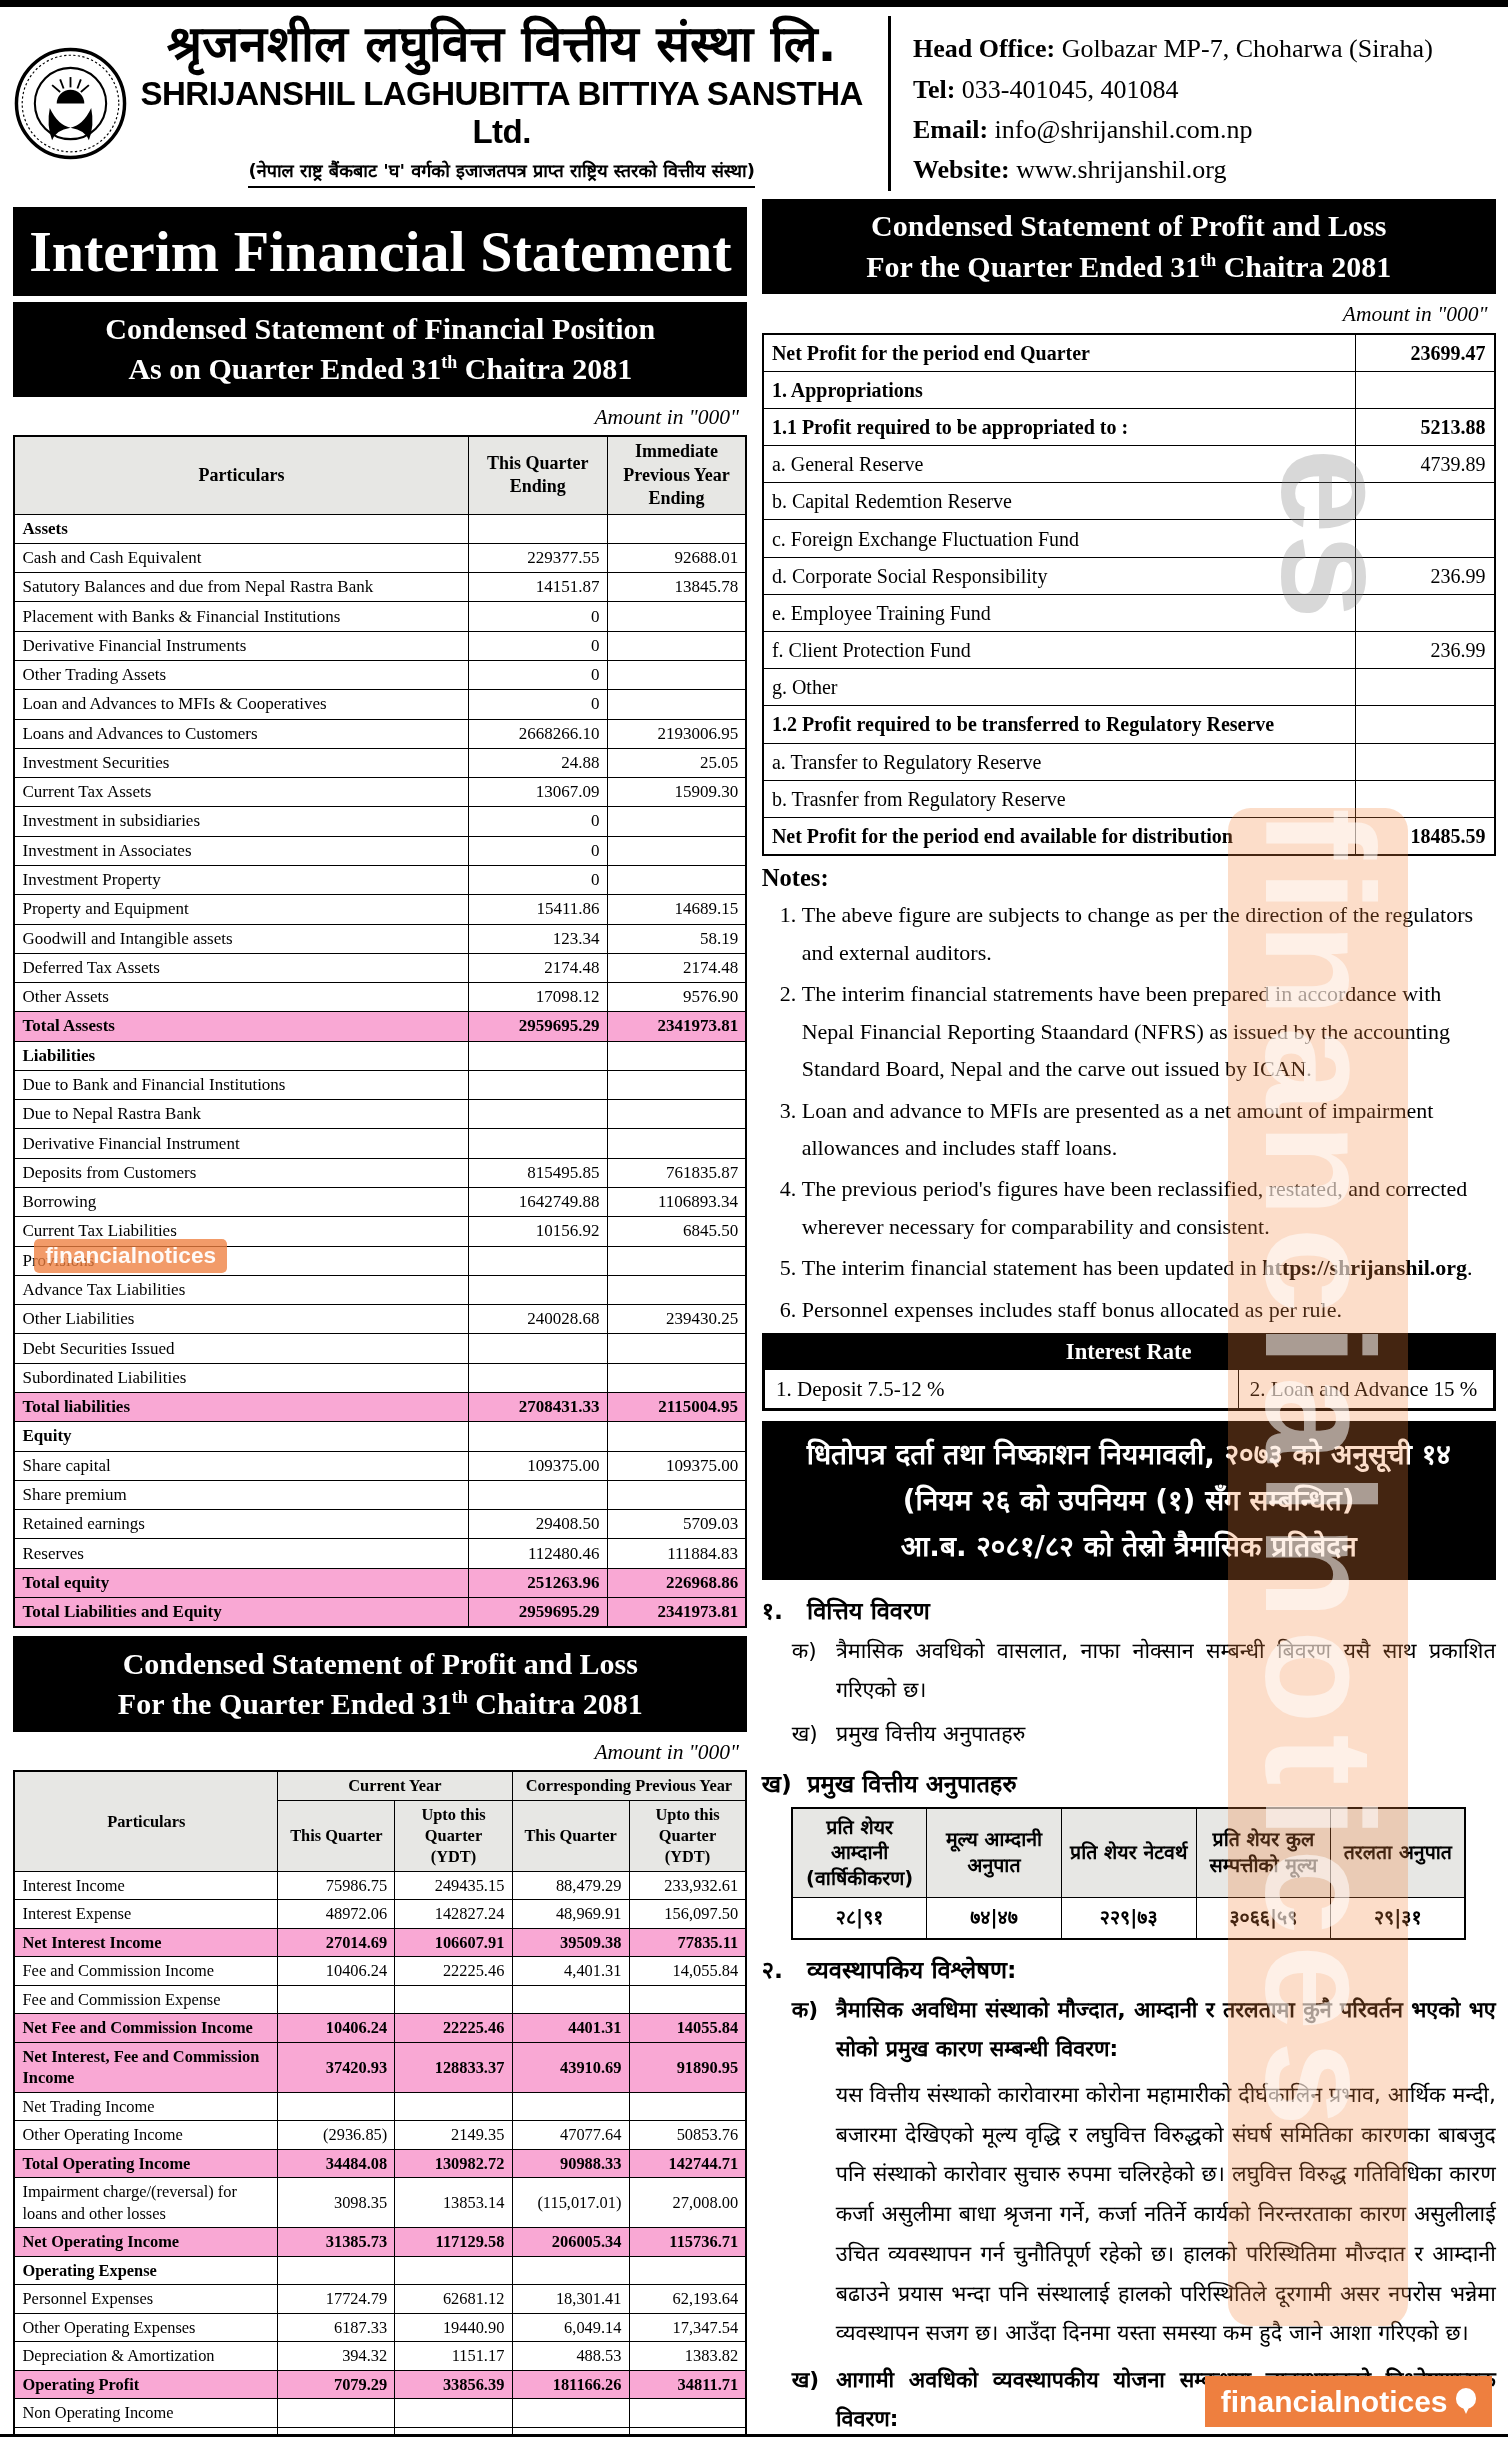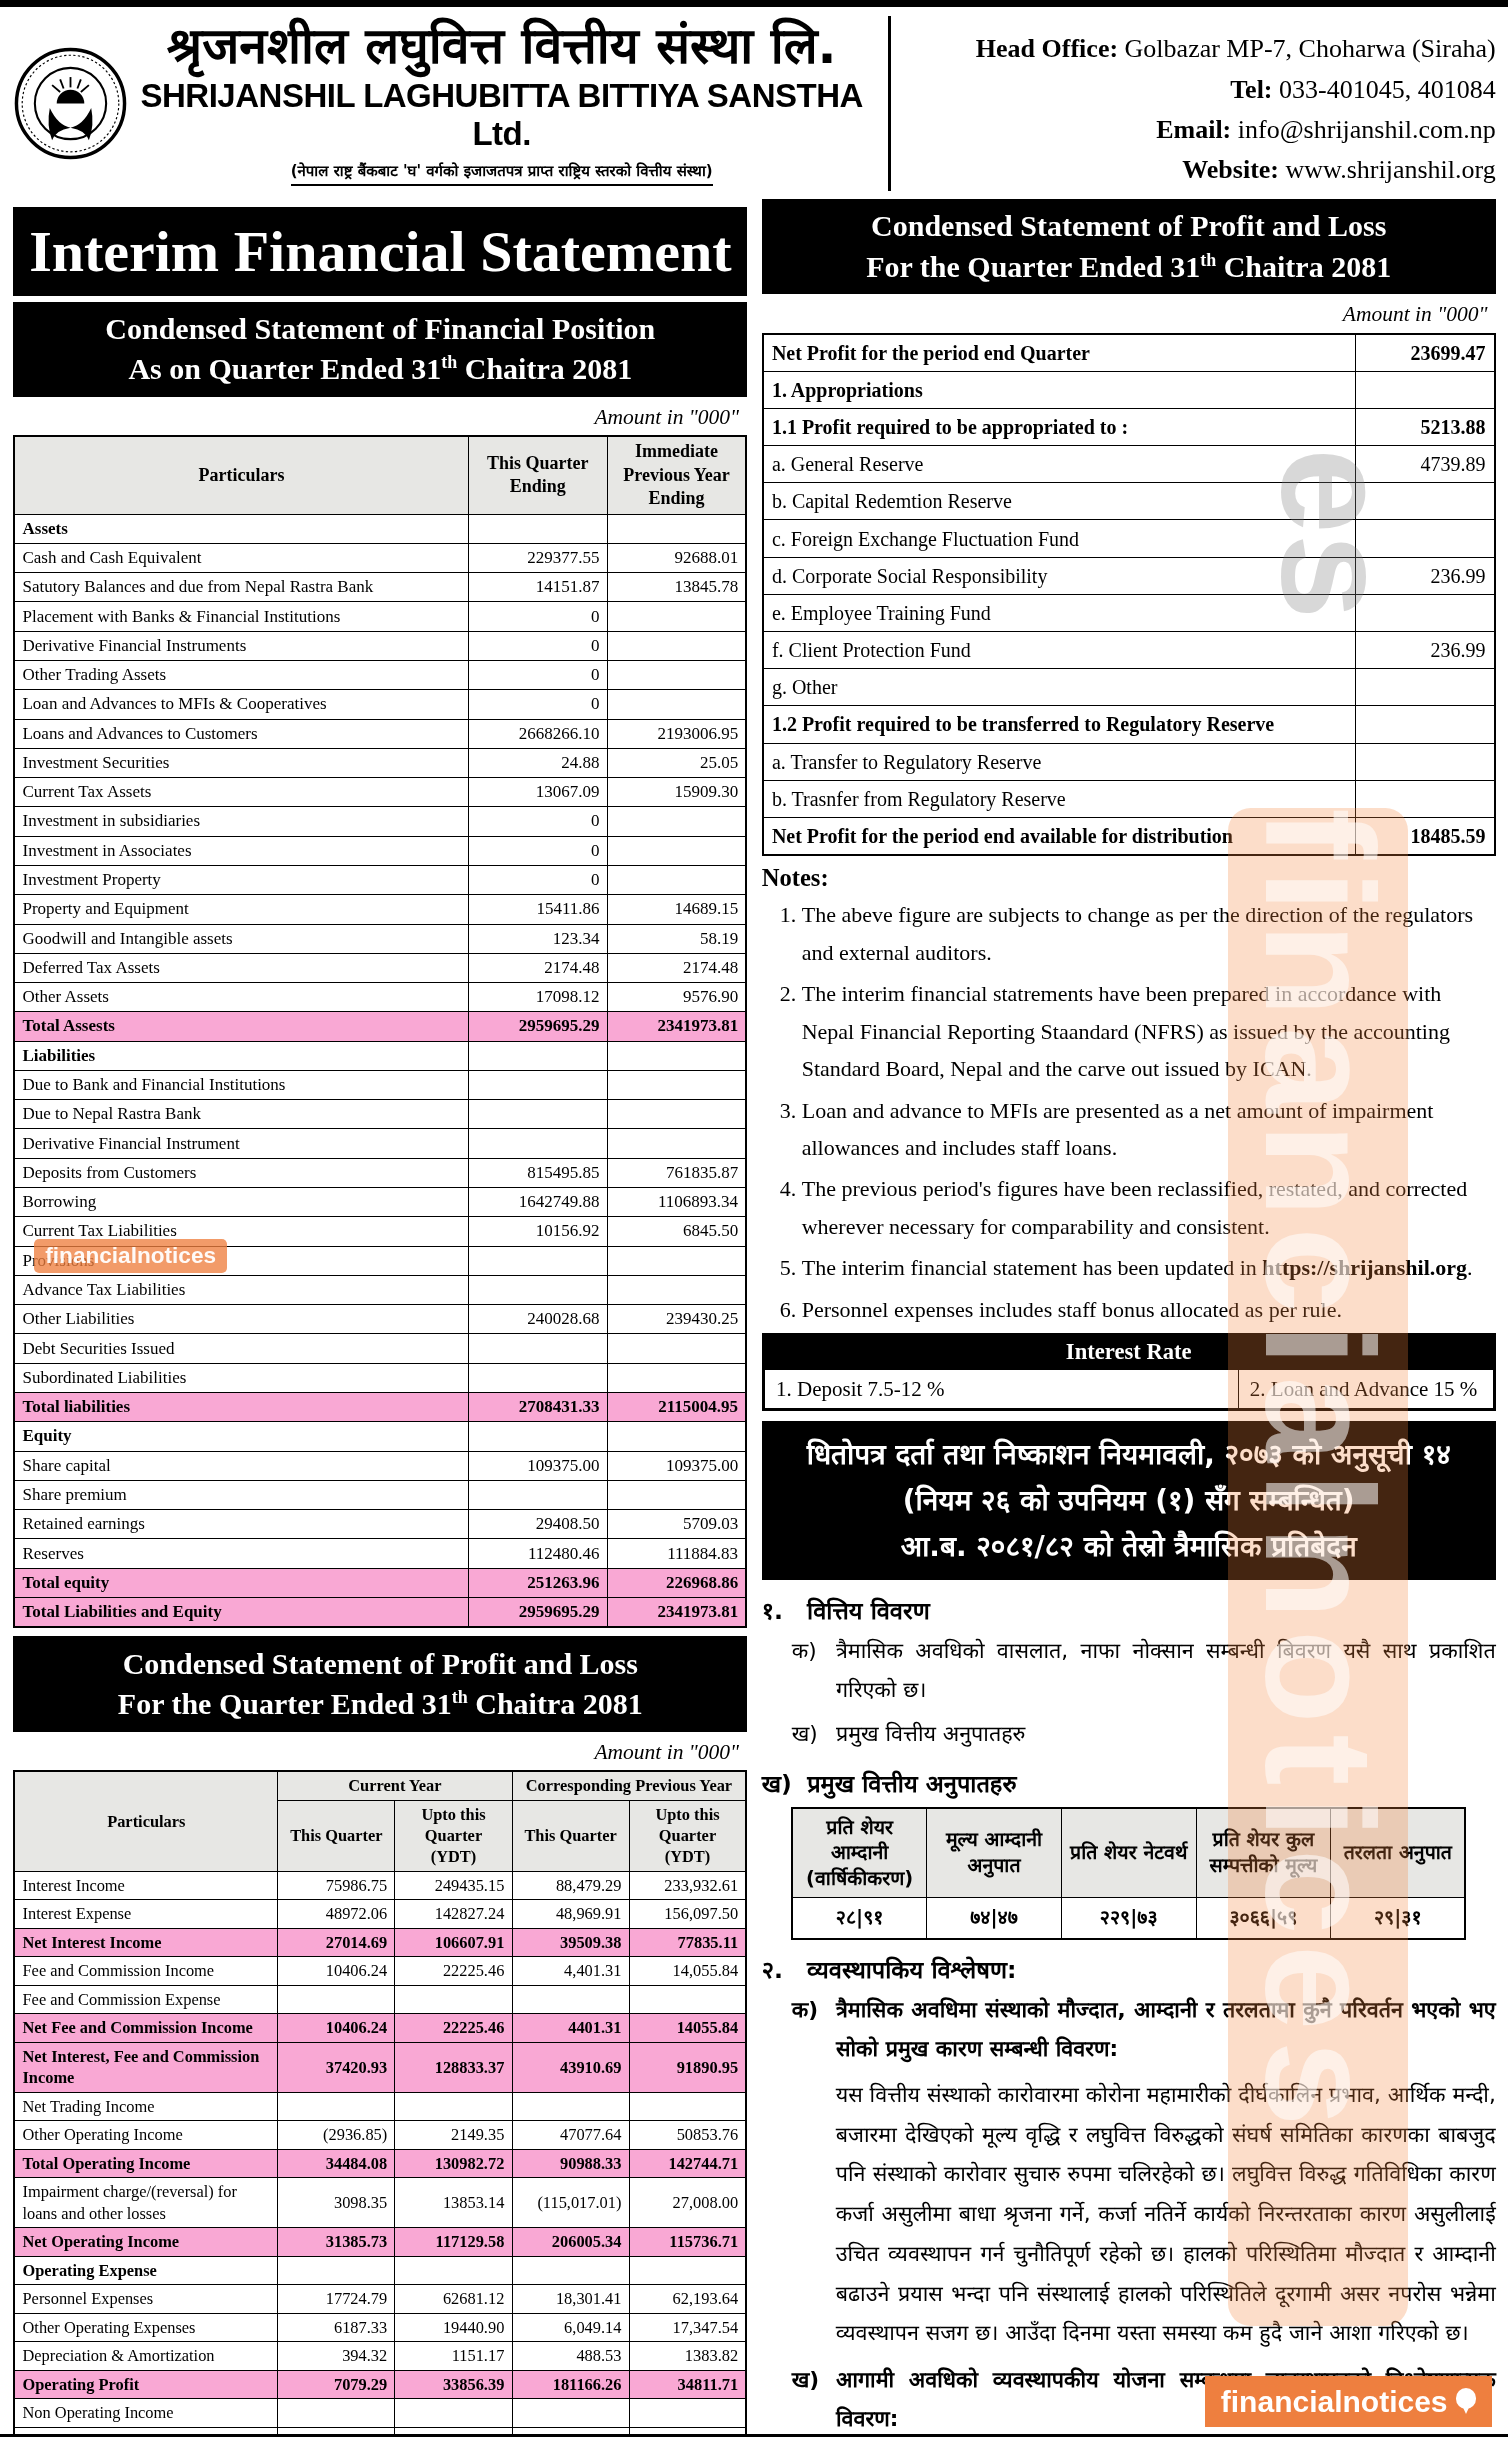--- a/index.html
+++ b/index.html
@@ -16,22 +16,22 @@
     padding: 4.1px 13.3px 5.1px;
     overflow: hidden;
   }
   
   .header { display: flex; align-items: stretch; padding: 5.1px 0 8.2px; }
   .header-left { flex: 0 0 58%; display: flex; align-items: center; justify-content: center; gap: 2px; }
   .logo svg { width: 115px; height: 115px; display: block; }
   .title-block { text-align: center; }
   .np-title { font-size: 50px; font-weight: bold; font-family: "DejaVu Sans","Liberation Sans",sans-serif; line-height: 1.05; }
   .en-title { font-size: 33px; font-weight: bold; font-family: "Liberation Sans","DejaVu Sans",sans-serif; letter-spacing: -0.5px; margin-top: 4.1px; }
-  .np-sub  { font-size: 15px; font-weight: bold; font-family: "DejaVu Sans",sans-serif; display: inline-block; margin-top: 7.2px; border-bottom: 2.1px solid #000; padding-bottom: 4.1px; }
-  .header-right { flex: 1; border-left: 3.1px solid #000; margin-left: 15.4px; padding: 13.3px 0 0 21.5px; font-size: 26px; line-height: 1.55; text-align: right; }
+  .np-sub  { font-size: 18px; font-weight: bold; font-family: "DejaVu Sans",sans-serif; display: inline-block; margin-top: 7.2px; border-bottom: 2.1px solid #000; padding-bottom: 4.1px; }
+  .header-right { flex: 1; border-left: 3.1px solid #000; margin-left: 15.4px; padding: 13.3px 0 0 21.5px; font-size: 26px; line-height: 1.55; }
   
   .cols { display: flex; gap: 14.4px; align-items: flex-start; }
   .col { flex: 1 1 0; min-width: 0; position: relative; }
   
   .banner { background: #000; color: #fff; text-align: center; font-weight: bold; padding: 7.2px 5.1px; margin-bottom: 5.1px; }
   .banner.big { font-size: 58px; padding: 11.3px 5.1px; margin-top: 8px; }
   .banner .l1 { font-size: 30px; line-height: 1.35; }
   .banner .l2 { font-size: 30px; line-height: 1.35; }
   .banner.np-banner { font-family: "DejaVu Sans",sans-serif; font-size: 28px; line-height: 1.65; padding: 10.3px 5.1px; }
   .amount-note { text-align: right; font-style: italic; font-size: 21.5px; padding: 3.1px 8.2px 5.1px; }

